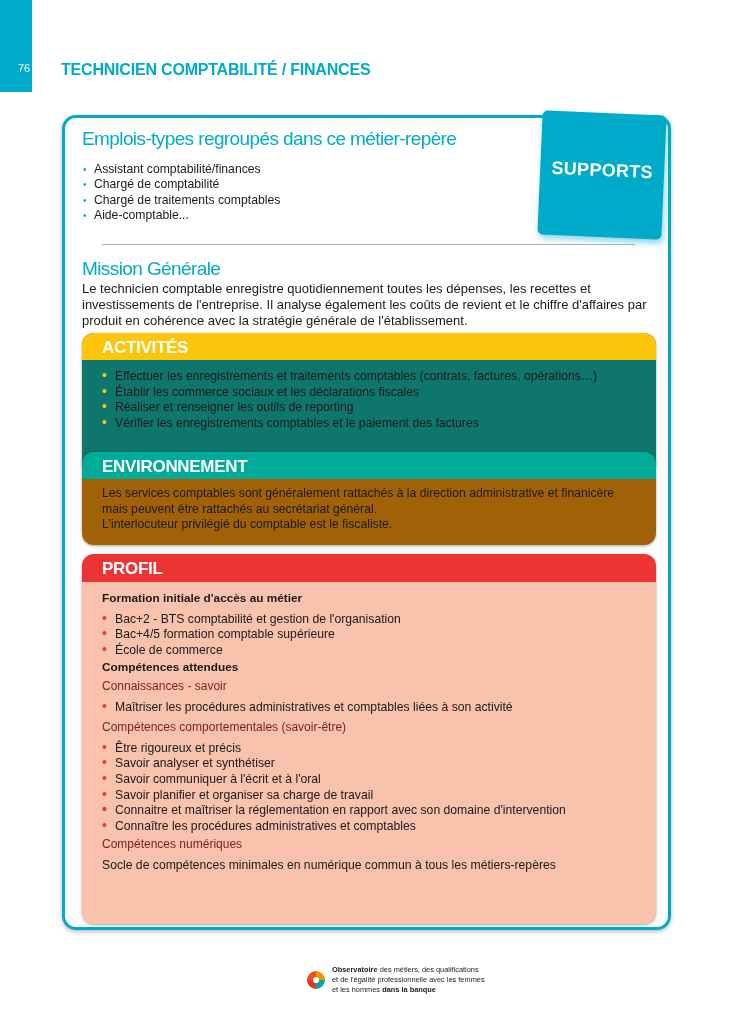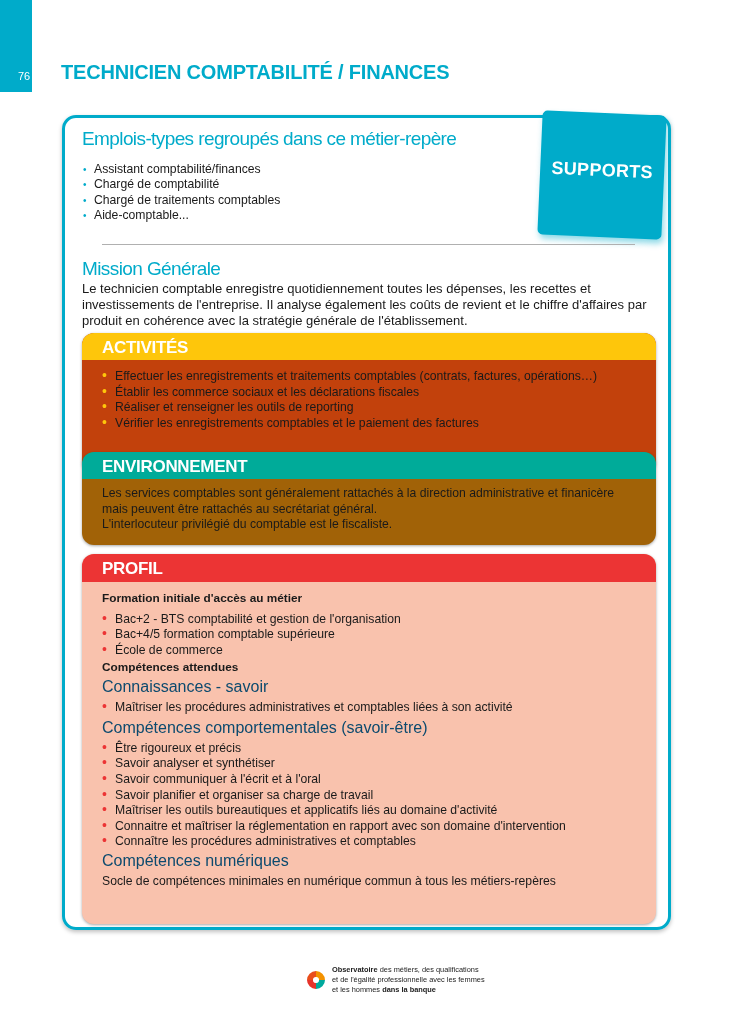--- a/index.html
+++ b/index.html
@@ -4,26 +4,26 @@
 <style>
   html, body { margin:0; padding:0; }
   body {
     width:737px; height:1024px; position:relative; background:#ffffff;
     font-family:"Liberation Sans", sans-serif; color:#1a1a1a; overflow:hidden;
   }
   .page-tab {
     position:absolute; left:0; top:0; width:32px; height:92px; background:#00abca;
   }
   .page-num {
-    position:absolute; left:0; top:70px; width:48px; text-align:center;
+    position:absolute; left:0; top:62px; width:48px; text-align:center;
     color:#ffffff; font-size:11px;
   }
   .main-title {
     position:absolute; left:61px; top:61px; color:#00abca; font-weight:bold;
-    font-size:20px; letter-spacing:-0.2px;
+    font-size:16px; letter-spacing:-0.2px;
   }
   .frame {
     position:absolute; left:62px; top:115px; width:609px; height:815px;
     border:3px solid #00abca; border-radius:14px; box-sizing:border-box;
     box-shadow: 0 2px 4px rgba(0,0,0,0.25);
   }
   .supports-badge {
     position:absolute; left:540px; top:113px; width:124px; height:124px;
     background:#00abca; border-radius:5px; transform:rotate(2.5deg);
     box-shadow: 2px 4px 6px rgba(0,171,202,0.45);
@@ -57,34 +57,34 @@
     box-shadow: 0 1px 3px rgba(0,0,0,0.35);
   }
   .card-head {
     height:27px; color:#ffffff; font-weight:bold; font-size:17px;
     padding-left:20px; line-height:29px; box-sizing:border-box; letter-spacing:-0.3px;
   }
   .card-body { padding:8px 20px 10px 20px; font-size:12.2px; line-height:15.6px; }
   .card ul { margin:0; padding:0; list-style:none; }
   .card li { position:relative; padding-left:13px; }
   .card li .b { position:absolute; left:0; top:-1px; font-size:14px; }
-  .act { top:333px; height:140px; background:#c2410c; }
+  .act { top:333px; height:140px; background:#0f766e; }
   .act .card-head { background:#fec60b; }
   .act .b { color:#fec60b; }
   .act .card-body { padding-top:9px; }
   .env { top:452px; height:93px; background:#a16207; }
   .env .card-head { background:#00ab99; }
   .env .card-body { padding-top:7px; }
   .prof { top:554px; height:370px; background:#f9c2ad; }
   .prof .card-head { background:#ec3434; height:28px; }
   .prof .b { color:#ec3434; }
   .prof .card-body { padding-top:9px; }
   .prof .h { font-weight:bold; font-size:11.8px; margin-bottom:5px; }
   .prof .h2 { font-weight:bold; font-size:11.8px; margin-top:2px; }
-  .prof .sub { color:#0c4a6e; font-size:16px; margin-top:3px; margin-bottom:5px; }
+  .prof .sub { color:#7f1d1d; font-size:12px; margin-top:3px; margin-bottom:5px; }
   .prof .gap { margin-top:5px; }
   .footer {
     position:absolute; left:306px; top:965px; display:flex; align-items:center;
   }
   .footer-logo { width:20px; height:20px; margin-right:6px; }
   .footer-text { font-size:7.4px; line-height:10px; color:#222; }
 </style>
 </head>
 <body>
 
@@ -150,21 +150,21 @@
 
     <div class="sub gap">Compétences comportementales (savoir-être)</div>
     <ul>
       <li><span class="b">•</span><span>Être rigoureux et précis</span></li>
       <li><span class="b">•</span><span>Savoir analyser et synthétiser</span></li>
       <li><span class="b">•</span><span>Savoir communiquer à l'écrit et à l'oral</span></li>
       <li><span class="b">•</span><span>Savoir planifier et organiser sa charge de travail</span></li>
     </ul>
 
     <ul>
-      <li><span class="b">•</span><span>Maîtriser les outils bureautiques et applicatifs liés au domaine d'activité</span></li>
+      <li><span class="b">•</span></li>
       <li><span class="b">•</span><span>Connaitre et maîtriser la réglementation en rapport avec son domaine d'intervention</span></li>
       <li><span class="b">•</span><span>Connaître les procédures administratives et comptables</span></li>
     </ul>
 
     <div class="sub">Compétences numériques</div>
     <div>Socle de compétences minimales en numérique commun à tous les métiers-repères</div>
   </div>
 </div>
 
 <div class="footer">

